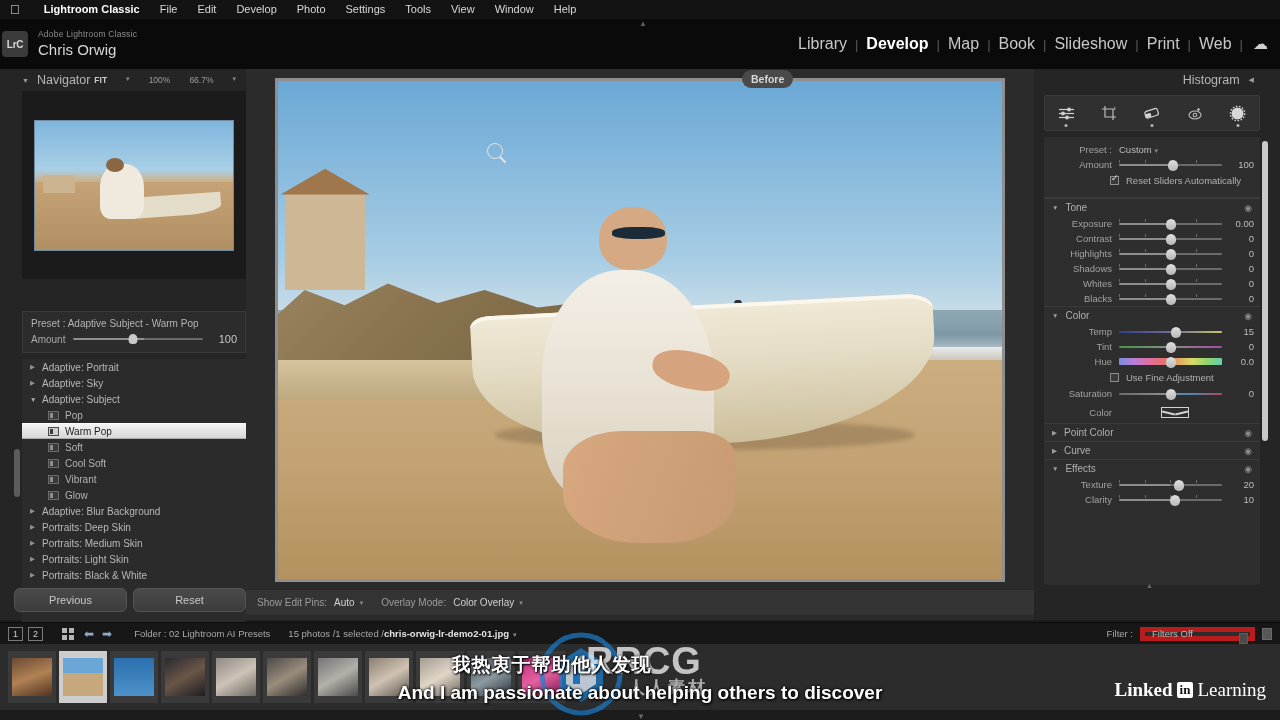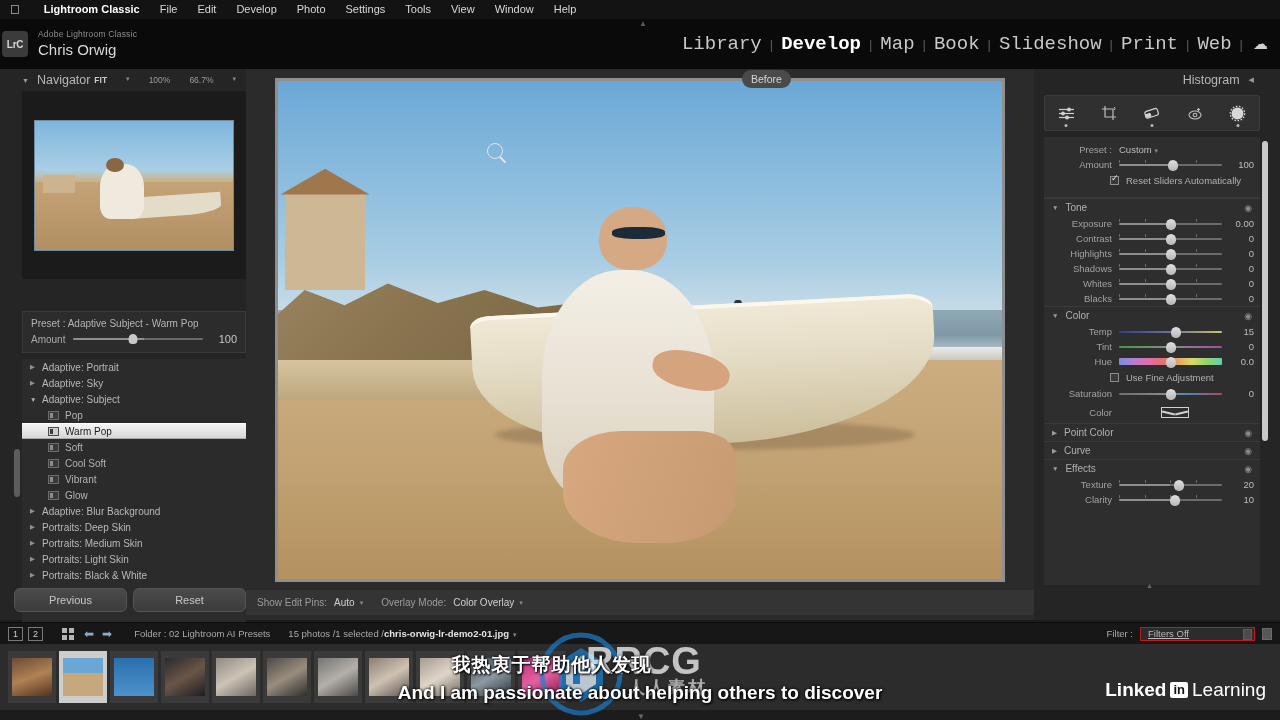--- a/index.html
+++ b/index.html
@@ -35,21 +35,21 @@
     display: flex; align-items: center; justify-content: center; letter-spacing: -0.3px;
   }
   .ident-text { margin-left: 10px; line-height: 1.15; }
   .ident-text .small { font-size: 8.5px; color: #8d8d8d; letter-spacing: 0.2px; }
   .ident-text .name { font-size: 15px; color: #d9d9d9; margin-top: 1px; }
   .modules {
     margin-left: auto; margin-right: 12px; display: flex; align-items: center;
     gap: 0;
   }
   .modules .mod {
-    font-size: 19px; color: #c8c8c8; padding: 0 8px; cursor: pointer; font-family: Liberation Mono, monospace;
+    font-size: 16px; color: #c8c8c8; padding: 0 8px; cursor: pointer;
   }
   .modules .mod.active { color: #fff; font-weight: bold; }
   .modules .sep { color: #5a5a5a; font-size: 13px; }
   .cloud-ic { margin-left: 10px; color: #cfcfcf; font-size: 15px; }
   .ident-nub {
     position: absolute; left: 637px; top: 20px; width: 12px; height: 7px;
     color: #5b5b5b; font-size: 8px; text-align: center; line-height: 7px;
   }
 
   
@@ -232,21 +232,21 @@
     background:#2e3338; border-radius: 34% 34% 12% 12%;
   }
   .ph-beachers i:nth-child(1){ left:4%; height:72%; }
   .ph-beachers i:nth-child(2){ left:30%; background:#60666b; height:60%; }
   .ph-beachers i:nth-child(3){ left:56%; height:66%; }
   .ph-beachers i:nth-child(4){ left:80%; background:#4a5055; height:58%; }
 
   .before-badge {
     position: absolute; left: 742px; top: 70px; z-index: 6;
     background: #4a4a4a; color: #d7d7d7; font-size: 10.5px;
-    padding: 3px 9px; border-radius: 9px;
+    padding: 3px 9px; border-radius: 9px; font-weight: bold;
   }
   .loupe-cursor {
     position: absolute; left: 487px; top: 143px; width: 16px; height: 16px; z-index: 7;
     border: 1.6px solid #e6e6e6; border-radius: 50%;
   }
   .loupe-cursor::after {
     content:''; position:absolute; left:12px; top:12px; width:8px; height:1.8px;
     background:#e6e6e6; transform: rotate(45deg); transform-origin: left center;
   }
 
@@ -385,23 +385,23 @@
   }
   .fsbar .grid4 i { background: #b5b5b5; }
   .fsbar .nav { color: #8fa9c7; font-size: 12px; margin-right: 8px; cursor: pointer; }
   .fsbar .meta { font-size: 9.5px; color: #a9a9a9; margin-left: 14px; }
   .fsbar .meta.second { margin-left: 18px; }
   .fsbar .meta b { color: #e3e3e3; font-weight: bold; }
   .fsbar .meta .dd { color:#8a8a8a; font-size:7px; margin-left:4px; }
   .fsbar .filt { margin-left: auto; display: flex; align-items: center; gap: 7px; }
   .fsbar .filt .fl { font-size: 9.5px; color: #a9a9a9; }
   .fsbar .filt .fbox {
-    width: 115px; height: 14px; background: #2c2c2c; border: 1px solid #b91c1c;
+    width: 115px; height: 14px; background: #2c2c2c; border: 5px solid #b91c1c;
     color: #b9b9b9; font-size: 9.5px; display: flex; align-items: center;
-    padding-left: 7px; position: relative; cursor: pointer; text-decoration: underline;
+    padding-left: 7px; position: relative; cursor: pointer;
   }
   .fsbar .filt .fbox .sp {
     position: absolute; right: 2px; top: 1px; width: 9px; height: 11px;
     background: #4b4b4b; border: 1px solid #5c5c5c;
   }
   .fsbar .filt .sw { width: 10px; height: 12px; background: #575757; border:1px solid #6b6b6b; }
 
   
   .filmstrip {
     position: absolute; left: 0; top: 644px; width: 1280px; height: 66px;
@@ -434,21 +434,21 @@
     font-size: 19px; font-weight: bold; color: #fff; letter-spacing: 1px;
     text-shadow: 0 0 3px #000, 1px 1px 2px #000; pointer-events: none;
   }
   .sub-en {
     position: absolute; left: 0; top: 682px; width: 1280px; text-align: center;
     font-size: 19px; font-weight: bold; color: #fff;
     text-shadow: 0 0 3px #000, 1px 1px 3px #000; pointer-events: none;
   }
   .lil {
     position: absolute; right: 14px; top: 679px; display: flex; align-items: center;
-    gap: 4px; pointer-events: none;
+    gap: 4px; pointer-events: none; font-family: Liberation Serif, serif;
   }
   .lil .t1 { font-size: 19px; font-weight: bold; color: #fff; }
   .lil .ibox {
     background: #fff; color: #111; font-size: 13px; font-weight: bold;
     padding: 1px 3px; border-radius: 2px; line-height: 1.1;
   }
   .lil .t2 { font-size: 19px; color: #fff; }
 </style>
 </head>
 <body>

